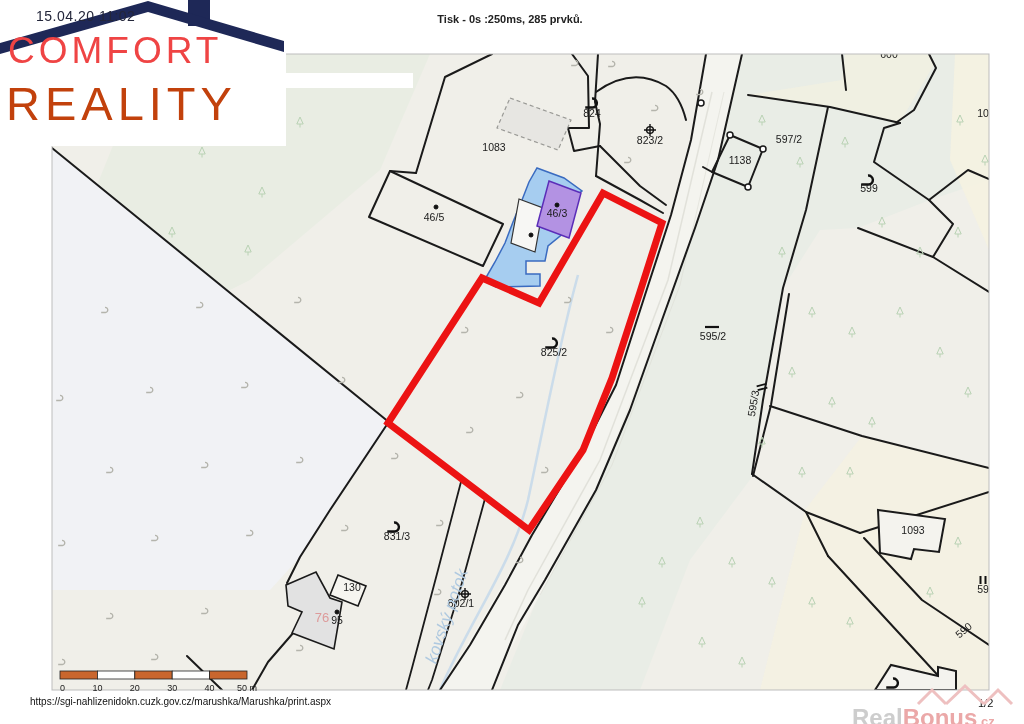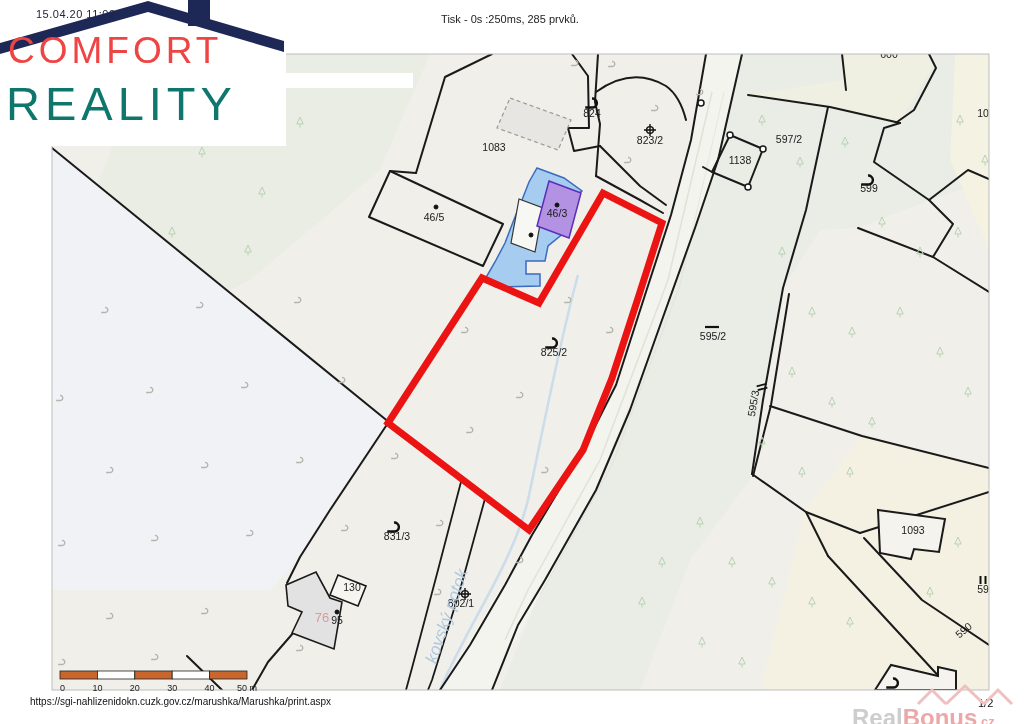--- a/index.html
+++ b/index.html
@@ -2,24 +2,24 @@
 <html><head>
 <meta charset="utf-8">
 <style>
   html,body{margin:0;padding:0;background:#fff;}
   body{width:1024px;height:724px;position:relative;overflow:hidden;
        font-family:"Liberation Sans", sans-serif;}
   #map-svg{position:absolute;left:0;top:0;}
   .ovl{position:absolute;}
   #logo-box{left:0;top:0;width:286px;height:146px;background:#fff;z-index:5;}
   #logo-strip{left:286px;top:73px;width:127px;height:15px;background:#fff;z-index:5;}
-  #timestamp{left:36px;top:8px;font-size:11px;color:#23263a;z-index:7;letter-spacing:.5px;text-align:center;}
+  #timestamp{left:36px;top:8px;font-size:14px;color:#23263a;z-index:7;letter-spacing:.5px;text-align:center;}
   #logo-line1{left:8px;top:30px;font-size:37px;letter-spacing:4px;z-index:6;font-weight:400;}
   #logo-line2{left:6px;top:76px;font-size:47px;letter-spacing:5px;z-index:6;font-weight:400;}
-  #print-status{left:360px;top:13px;width:300px;text-align:center;font-size:11px;color:#222;z-index:4;}
+  #print-status{left:360px;top:13px;width:300px;text-align:center;font-size:11px;color:#222;z-index:4;font-weight:bold;}
   #footer-url{left:30px;top:696px;font-size:10px;color:#111;z-index:6;}
   #page-number{left:978px;top:697px;font-size:11px;font-weight:normal;color:#111;z-index:6;}
   #scalebar{left:56px;top:667px;z-index:6;}
   #watermark{left:852px;top:682px;width:168px;height:50px;z-index:6;}
   #wm-text{position:absolute;left:0;top:22px;font-size:24px;font-weight:bold;white-space:nowrap;}
   #wm-real{color:#cdcdcd;} #wm-bonus{color:#eba8a8;} #wm-cz{font-size:13px;color:#eba8a8;}
 </style>
 </head>
 <body>
 
@@ -254,21 +254,21 @@
 
 <div class="ovl" id="logo-box">
   <svg width="286" height="60" viewBox="0 0 286 60">
     <rect x="188" y="0" width="22" height="26" fill="#1e2857"></rect>
     <path d="M0,54 L148,12 L284,52 L284,41 L148,1 L0,43 Z" fill="#1e2857"></path>
   </svg>
 </div>
 <div class="ovl" id="logo-strip"></div>
 <div class="ovl" id="timestamp">15.04.20 11:02</div>
 <div class="ovl" id="logo-line1" style="color: #ef4444;">COMFORT</div>
-<div class="ovl" id="logo-line2" style="color: #0f766e;">REALITY</div>
+<div class="ovl" id="logo-line2" style="color: #c2410c;">REALITY</div>
 
 <div class="ovl" id="print-status">Tisk - 0s :250ms, 285 prvků.</div>
 <div class="ovl" id="footer-url">https://sgi-nahlizenidokn.cuzk.gov.cz/marushka/Marushka/print.aspx</div>
 <div class="ovl" id="page-number">1/2</div>
 
 <div class="ovl" id="scalebar">
   <svg id="scalebar-svg" width="210" height="26" viewBox="0 0 210 26">
       <rect x="4" y="4" width="37.4" height="8" fill="#c9662e" stroke="#222" stroke-width="0.8"></rect>
       <rect x="41.4" y="4" width="37.4" height="8" fill="#ffffff" stroke="#222" stroke-width="0.8"></rect>
       <rect x="78.8" y="4" width="37.4" height="8" fill="#c9662e" stroke="#222" stroke-width="0.8"></rect>

